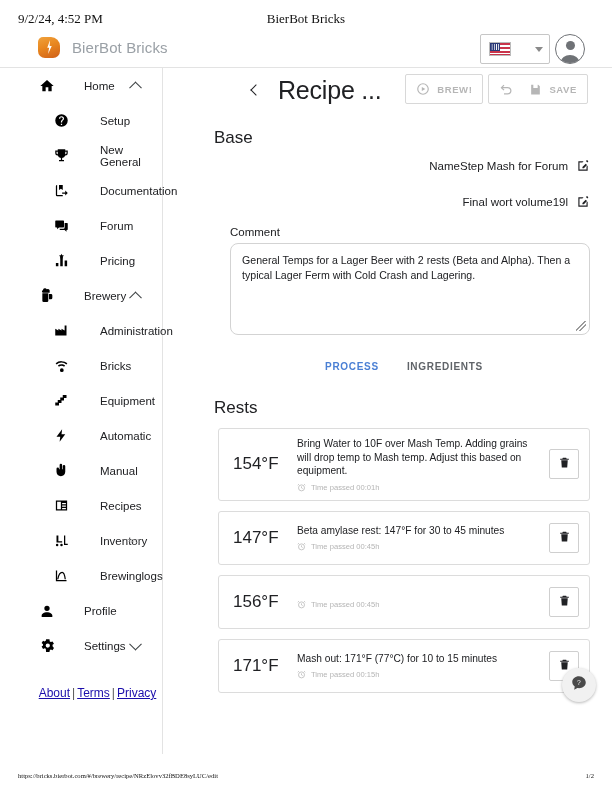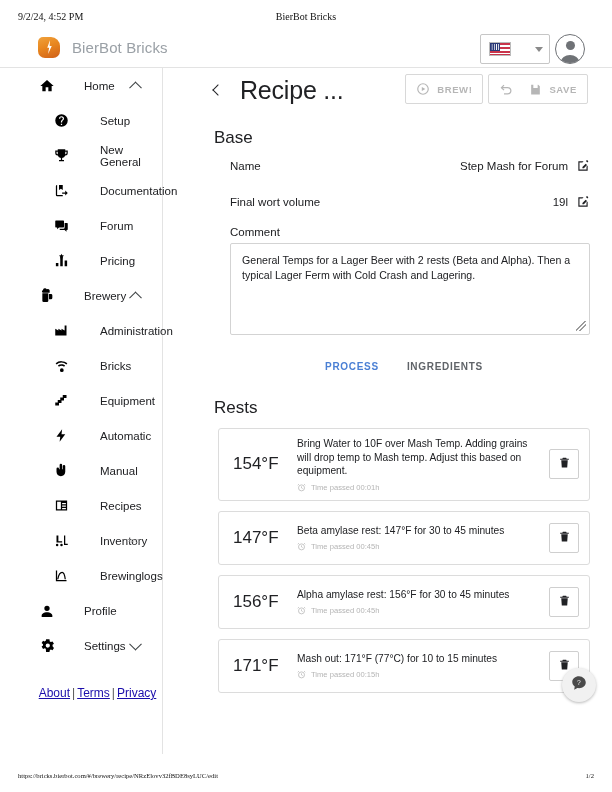--- a/index.html
+++ b/index.html
@@ -10,21 +10,21 @@
     font-family: "Liberation Sans", sans-serif;
     color: #202124;
     position: relative;
     overflow: hidden;
   }
 
   
   .print-header {
     position: absolute; top: 0; left: 0; width: 612px; height: 26px;
     font-family: "Liberation Serif", serif;
-    font-size: 10px; color: #111;
+    font-size: 13px; color: #111;
   }
   .print-header .ph-left { position: absolute; left: 18px; top: 11px; }
   .print-header .ph-center { position: absolute; left: 0; width: 612px; top: 11px; text-align: center; }
 
   .print-footer {
     position: absolute; bottom: 0; left: 0; width: 612px; height: 30px;
     font-family: "Liberation Serif", serif;
     font-size: 6.6px; color: #111;
   }
   .print-footer .pf-left { position: absolute; left: 18px; top: 10px; }
@@ -116,21 +116,21 @@
   .side-links {
     position: absolute; left: 0; width: 195px; top: 618px; text-align: center;
     font-size: 12px; color: #3a3a3a;
   }
   .side-links a { color: #1a0dab; text-decoration: underline; }
   .side-links span.sep { color: #555; margin: 0 2px; }
 
   
   .main { position: absolute; top: 68px; left: 196px; width: 416px; height: 686px; }
 
-  .page-head { position: relative; height: 52px; }
+  .page-head { position: relative; height: 52px; margin-left: 38px; }
   .back-chev {
     position: absolute; left: 18px; top: 18px; width: 8px; height: 8px;
     border-left: 1.6px solid #202124; border-bottom: 1.6px solid #202124;
     transform: rotate(45deg);
   }
   .page-title {
     position: absolute; left: 44px; top: 8px; font-size: 25px; color: #202124;
     letter-spacing: -.2px; white-space: nowrap;
   }
   .toolbar {
@@ -142,30 +142,30 @@
   }
   .tb-btn {
     display: flex; align-items: center; gap: 7px; font-size: 9.5px; letter-spacing: .6px;
     color: #b6b6b6; font-weight: bold;
   }
   .tb-ico { color: #b6b6b6; display: flex; align-items: center; }
 
   .section-h { font-size: 17px; color: #202124; margin: 8px 0 0 18px; }
 
   .field-row {
-    display: flex; align-items: center; justify-content: space-between;
+    display: flex; align-items: center; justify-content: flex-end;
     padding: 0 22px 0 34px; height: 36px; font-size: 11.5px;
   }
   .field-label { color: #202124; }
   .field-val { display: flex; align-items: center; gap: 8px; color: #202124; }
   .edit-ico { color: #202124; display: flex; }
 
   .comment-label { font-size: 11.5px; color: #202124; margin: 6px 0 5px 34px; }
   .comment-box {
-    margin: 0 22px 0 34px; height: 92px; border: 1px solid #d3d3d3; border-radius: 2px;
+    margin: 0 22px 0 34px; height: 92px; border: 1px solid #d3d3d3; border-radius: 8px;
     padding: 9px 11px; font-size: 10.6px; line-height: 1.42; color: #202124; position: relative;
     background: #fff;
   }
   .resize-grip {
     position: absolute; right: 3px; bottom: 3px; width: 10px; height: 10px;
     background:
       linear-gradient(135deg, transparent 44%, #9b9b9b 44%, #9b9b9b 55%, transparent 55%),
       linear-gradient(135deg, transparent 64%, #9b9b9b 64%, #9b9b9b 75%, transparent 75%);
   }
 
@@ -507,21 +507,20 @@
         <svg width="13" height="13" viewBox="0 0 24 24" fill="currentColor">
             <path d="M9 3h6l1 2h4v2H4V5h4zM6 8h12l-1 13H7z"></path>
           </svg>
       </span>
     </div>
   </div>
 
   <div class="rest-card">
     <div class="rest-temp">156°F</div>
     <div class="rest-body">
-      <div class="rest-desc">Alpha amylase rest: 156°F for 30 to 45 minutes</div>
       <div class="rest-time">
         <span>
           <svg width="9" height="9" viewBox="0 0 24 24" fill="none" stroke="currentColor" stroke-width="2">
               <circle cx="12" cy="13" r="8"></circle>
               <path d="M12 9v4l3 2M5 3L2 6M19 3l3 3"></path>
             </svg>
         </span>
         <span>Time passed 00:45h</span>
       </div>
     </div>

